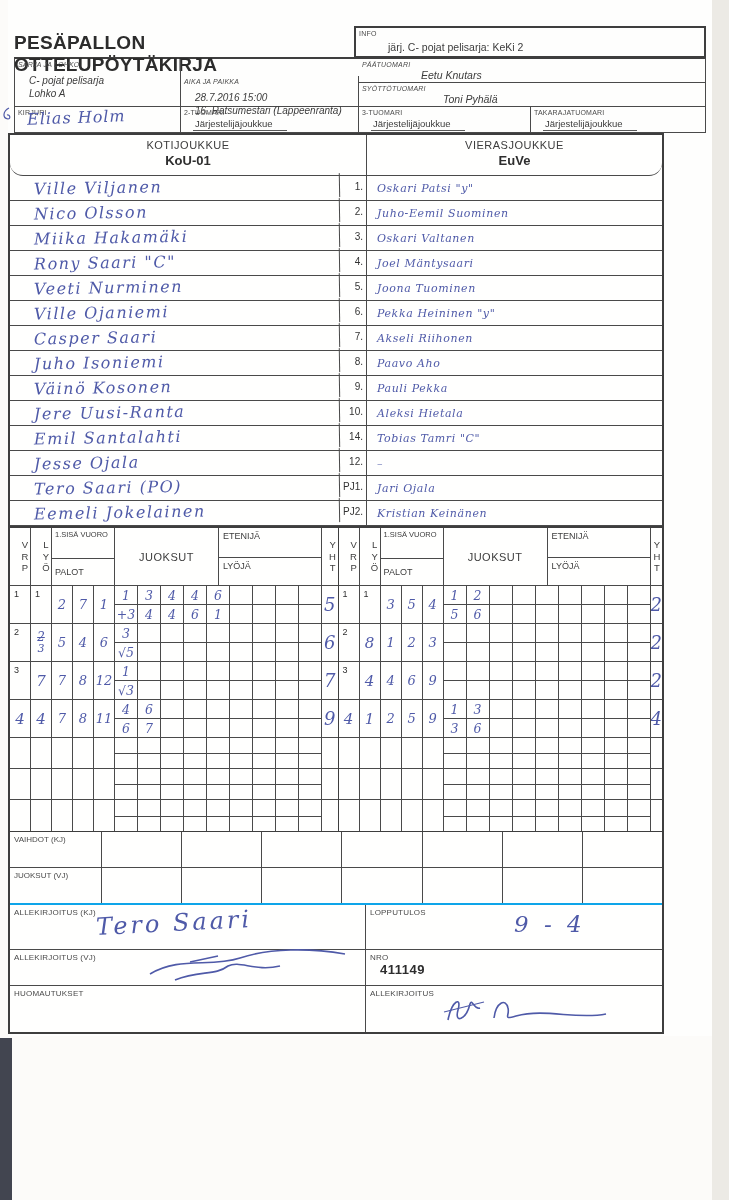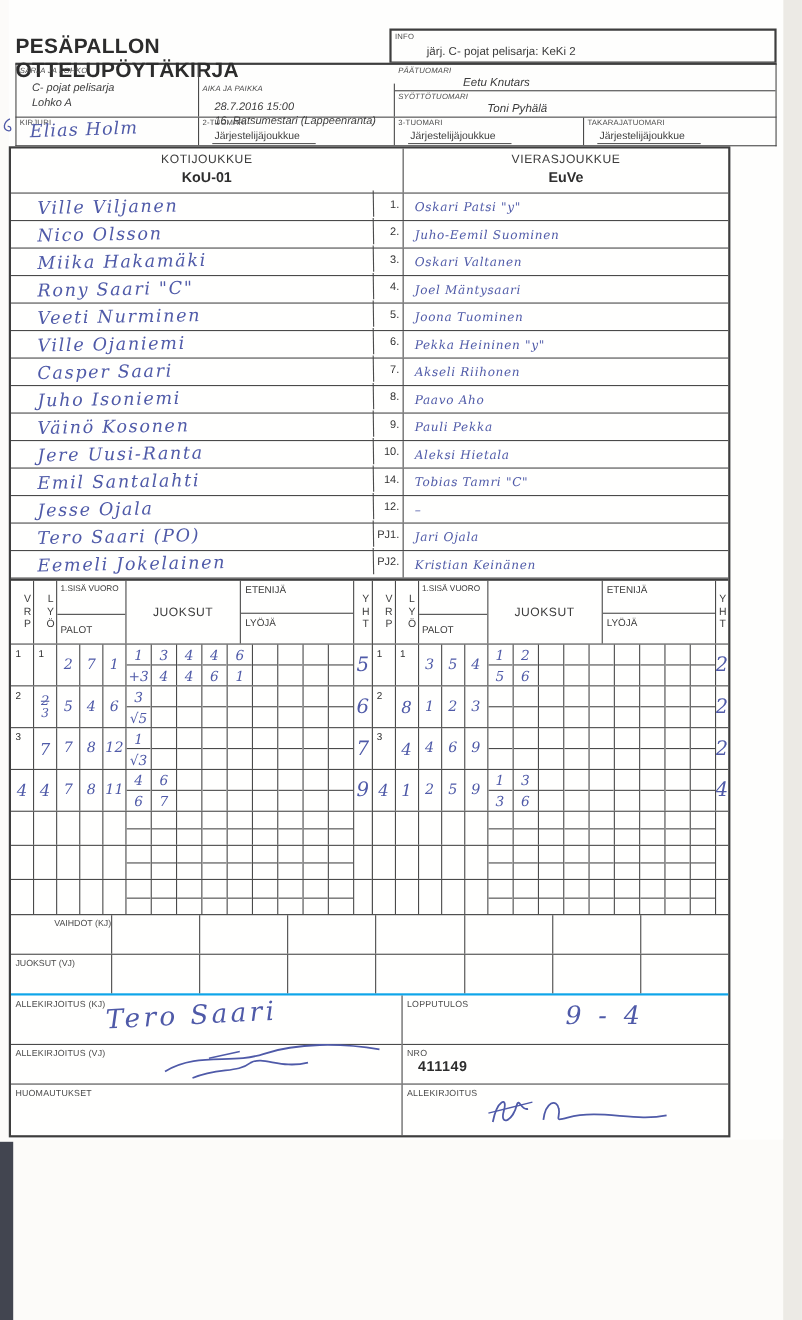--- a/index.html
+++ b/index.html
@@ -45,21 +45,21 @@
   .ml-3{width:172px;}
   .ml-4{flex:1;border-right:none;}
   .ml-val{position:absolute;left:12px;top:11px;font-size:9.5px;color:#3c3c3c;border-bottom:1px solid #5a5a5a;padding:0 14px 1px 2px;}
 
   
   .hw{font-family:"DejaVu Serif", serif;font-style:italic;color:#4f5aa8;}
   .kirjuri-hw{position:absolute;left:12px;top:1px;font-size:16px;letter-spacing:1px;transform:rotate(-2deg);white-space:nowrap;}
 
   
   .maintable{border:2px solid #3e3e3e;box-sizing:border-box;background:#fffffe;}
-  .teams{display:flex;height:40px;border-bottom:1px solid #4a4a4a;}
+  .teams{display:flex;height:40px;border-bottom:1px solid #4a4a4a;border-radius:13px;}
   .team{width:357px;text-align:center;box-sizing:border-box;border-right:1px solid #4a4a4a;padding-top:4px;}
   .team.away{flex:1;border-right:none;}
   .team-label{font-size:11px;letter-spacing:.5px;color:#3c3c3c;}
   .team-name{font-size:13px;font-weight:bold;color:#2e2e2e;margin-top:2px;}
 
   .lrow{display:flex;height:25px;border-bottom:1px solid #4a4a4a;box-sizing:border-box;}
   .l-home{width:330px;border-right:1px solid #4a4a4a;box-sizing:border-box;overflow:hidden;}
   .l-num{width:27px;border-right:1px solid #4a4a4a;box-sizing:border-box;font-size:10px;text-align:right;padding:5px 3px 0 0;color:#333;}
   .l-away{flex:1;overflow:hidden;}
   .hw-big{font-size:16px;letter-spacing:1.5px;padding:1px 0 0 24px;transform:rotate(-1deg);white-space:nowrap;}
@@ -96,21 +96,21 @@
   .run-top,.run-bot{height:50%;display:flex;align-items:center;justify-content:center;box-sizing:border-box;}
   .run-bot{border-top:1px solid #4a4a4a;}
   .runsz{font-size:12.5px;height:100%;}
   .yhtv{font-size:18px;}
   .hd-stack{flex-direction:column;line-height:11px;font-size:12px;}
   .struck{text-decoration:line-through;}
   .sub{font-size:11px;}
 
   
   .v-row{display:flex;height:36px;border-top:1px solid #4a4a4a;box-sizing:border-box;}
-  .v-row.first{border-top:1px solid #3e3e3e;text-align:right;}
+  .v-row.first{border-top:1px solid #3e3e3e;}
   .v-label{width:92px;border-right:1px solid #4a4a4a;box-sizing:border-box;font-size:8px;color:#4a4a4a;padding:3px 0 0 4px;}
   .v-cell{flex:1;border-right:1px solid #4a4a4a;box-sizing:border-box;}
   .v-cell:last-child{border-right:none;}
 
   .bottomgrid{display:flex;border-top:2px solid #0ea5e9;height:129px;box-sizing:border-box;}
   .bg-left{width:356px;border-right:1px solid #4a4a4a;box-sizing:border-box;display:flex;flex-direction:column;}
   .bg-right{flex:1;display:flex;flex-direction:column;}
   .bgcell{position:relative;box-sizing:border-box;border-bottom:1px solid #4a4a4a;}
   .bgcell .lbl{position:absolute;left:4px;top:3px;font-size:8px;}
   .bg1{height:45px;}

